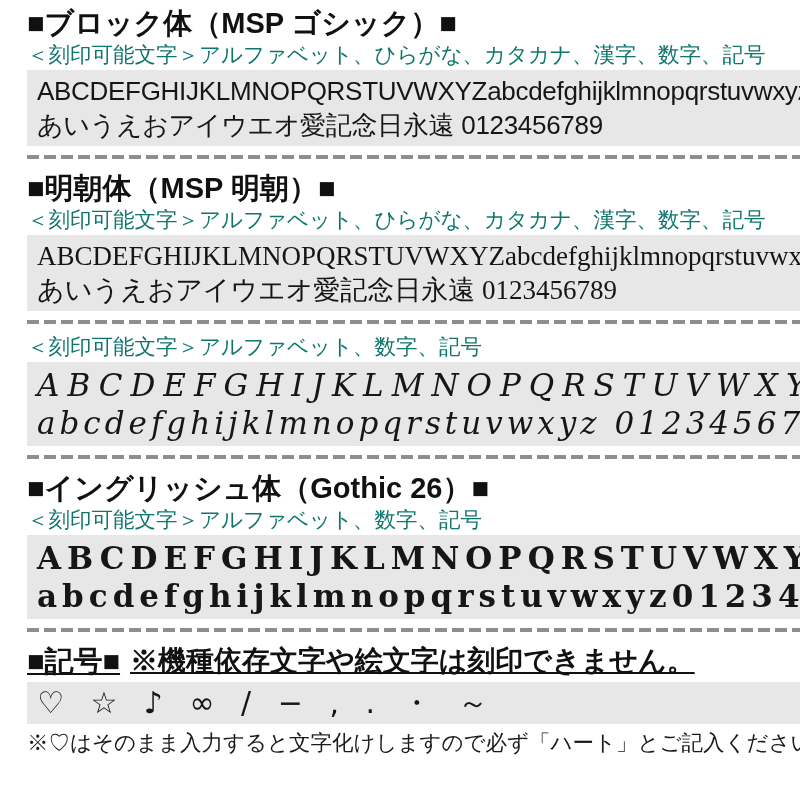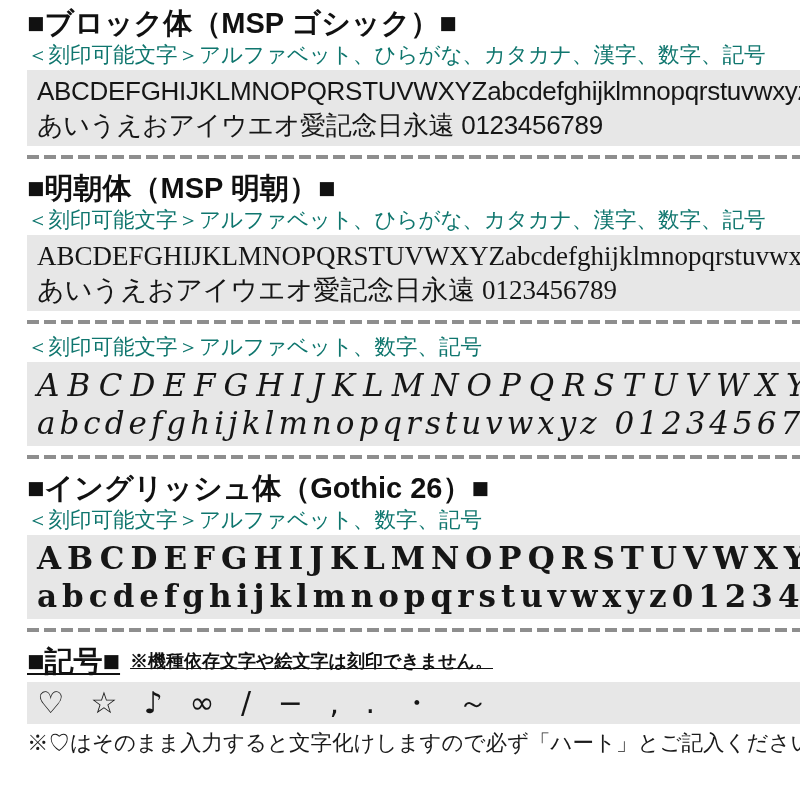--- a/index.html
+++ b/index.html
@@ -69,21 +69,21 @@
   .sym-head {
     margin-top: 12px;
     display: flex;
     align-items: center;
     white-space: nowrap;
     text-decoration: underline;
   }
   .sym-note {
     margin-left: 10px;
     font-weight: bold;
-    font-size: 18px;
+    font-size: 28px;
     line-height: 26px;
   }
   .symbols-box { margin-top: 4px; }
   .symbols-box .line {
     font-family: "DejaVu Sans", "Liberation Sans", sans-serif;
     font-size: 30px; line-height: 34px;
     word-spacing: 13px;
     letter-spacing: 2px;
   }
   .footnote {

